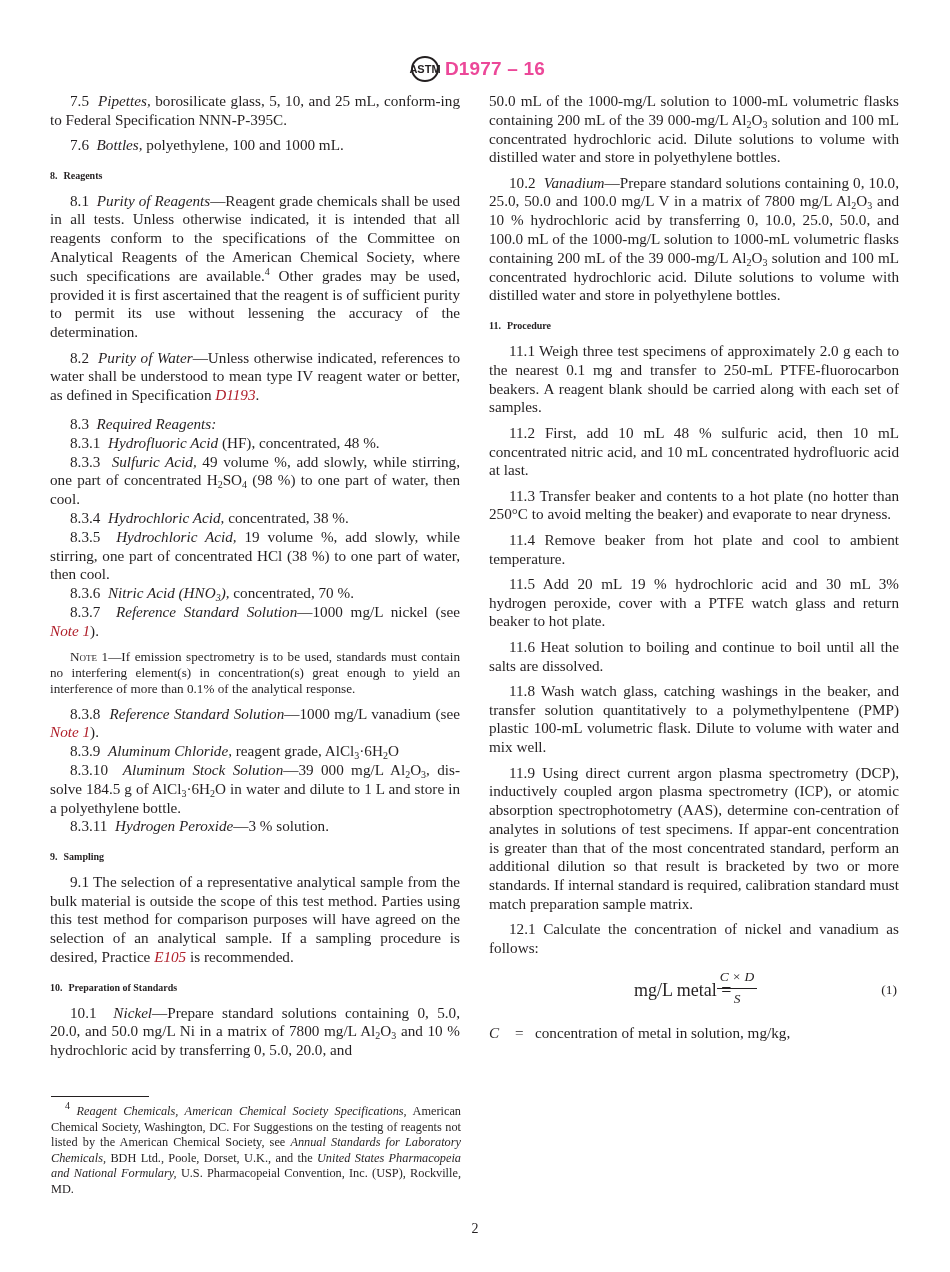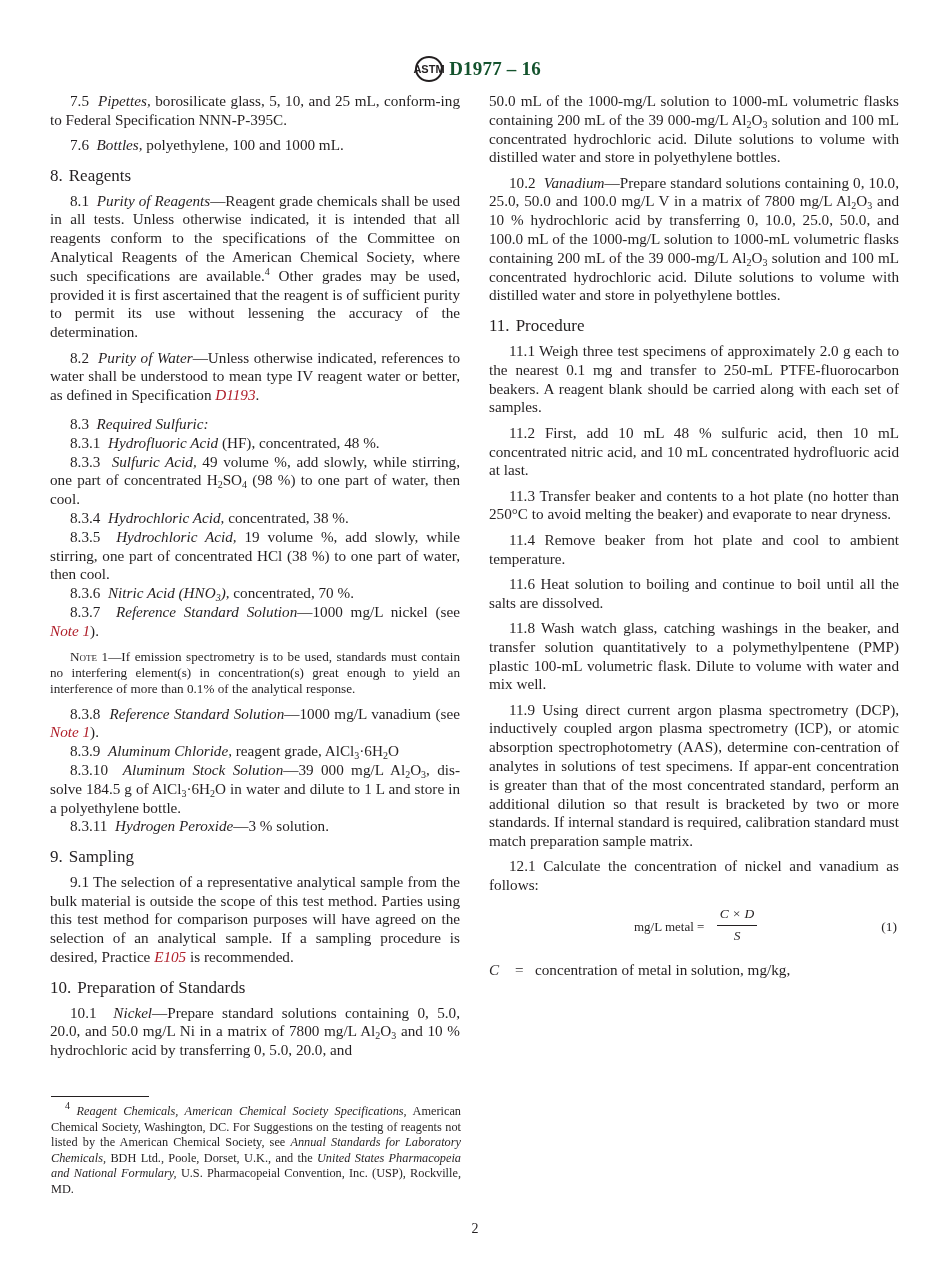--- a/index.html
+++ b/index.html
@@ -7,35 +7,35 @@
     width: 950px; height: 1272px; position: relative; overflow: hidden;
     font-family: "Liberation Serif", "DejaVu Serif", serif;
     color: #231f20;
   }
   .header {
     position: absolute; top: 56px; left: 0; width: 950px;
     display: flex; justify-content: center; align-items: center; 
   }
   .logo { width: 40px; height: 26px; display: inline-block; }
   .doc-id {
-    font-family: Liberation Serif, serif;
-    font-weight: bold; font-size: 19px; letter-spacing: 0.2px; color: #14532d;
+    font-family: Liberation Sans, sans-serif;
+    font-weight: bold; font-size: 19px; letter-spacing: 0.2px; color: #ec4899;
   }
   .col {
     position: absolute; top: 92px; width: 410px;
     font-size: 15.2px; line-height: 18.8px;
     text-align: justify; hyphens: manual;
   }
   .col.left { left: 50px; }
   .col.right { left: 489px; }
   p { margin: 0 0 6.5px 0; }
   p.ind { text-indent: 20px; }
   p.tight { margin-bottom: 0; }
   h2 {
-    font-size: 17px; font-weight: normal; margin: 12px 0 6px 0;
+    font-size: 10px; font-weight: bold; margin: 12px 0 6px 0;
   }
   h2 .num { margin-right: 6px; }
   i { font-style: italic; }
   sub { font-size: 10px; vertical-align: -3px; line-height: 0; }
   sup { font-size: 10px; vertical-align: 6px; line-height: 0; }
   a.link { color: #b0202b; text-decoration: none; font-style: italic; }
   .note {
     font-size: 13.2px; line-height: 16px; text-indent: 20px;
     margin: 8px 0 8px 0;
   }
@@ -43,21 +43,21 @@
   .footnote-rule {
     position: absolute; left: 51px; top: 1096px; width: 98px; height: 1px; background: #231f20;
   }
   .footnote {
     position: absolute; left: 51px; top: 1104px; width: 410px;
     font-size: 12.3px; line-height: 15.6px; text-align: justify; text-indent: 14px;
   }
   .equation {
     display: flex; align-items: center; margin: 10px 0 12px 0; position: relative; height: 44px;
   }
-  .eq-lhs { position: absolute; left: 145px; top: 13px; font-size: 13px; }
+  .eq-lhs { position: absolute; left: 145px; top: 13px; font-size: 18px; }
   .frac { position: absolute; left: 228px; top: 0; width: 40px; text-align: center; font-size: 13.5px; }
   .frac .numr { display: block; border-bottom: 1px solid #231f20; padding-bottom: 1px; font-style: italic; }
   .frac .den { display: block; font-style: italic; padding-top: 1px; }
   .eq-num { position: absolute; right: 2px; top: 13px; font-size: 13.5px; }
   .where-row { display: flex; }
   .where-row .sym { width: 26px; font-style: italic; }
   .where-row .eqs { width: 20px; }
   .page-num {
     position: absolute; top: 1221px; left: 0; width: 950px; text-align: center; font-size: 14px;
   }
@@ -90,21 +90,21 @@
     <span>8.1</span>&nbsp;
     <i>Purity of Reagents</i><span>—Reagent grade chemicals shall be used in all tests. Unless otherwise indicated, it is intended that all reagents conform to the specifications of the Committee on Analytical Reagents of the American Chemical Society, where such specifications are available.</span><sup>4</sup><span> Other grades may be used, provided it is first ascertained that the reagent is of sufficient purity to permit its use without lessening the accuracy of the determination.</span>
   </p>
   <p class="ind" style="margin-bottom:10px">
     <span>8.2</span>&nbsp;
     <i>Purity of Water</i><span>—Unless otherwise indicated, references to water shall be understood to mean type IV reagent water or better, as defined in Specification </span><a class="link">D1193</a><span>.</span>
   </p>
 
   <p class="ind tight">
     <span>8.3</span>&nbsp;
-    <i>Required Sulfuric:</i>
+    <i>Required Reagents:</i>
   </p>
   <p class="ind tight">
     <span>8.3.1</span>&nbsp;
     <i>Hydrofluoric Acid</i><span> (HF), concentrated, 48 %.</span>
   </p>
   <p class="ind tight">
     <span>8.3.3</span>&nbsp;
     <i>Sulfuric Acid,</i><span> 49 volume %, add slowly, while stirring, one part of concentrated H</span><sub>2</sub><span>SO</span><sub>4</sub><span> (98 %) to one part of water, then cool.</span>
   </p>
   <p class="ind tight">
@@ -175,20 +175,21 @@
     <i>Vanadium</i><span>—Prepare standard solutions containing 0, 10.0, 25.0, 50.0 and 100.0 mg/L V in a matrix of 7800 mg/L Al</span><sub>2</sub><span>O</span><sub>3</sub><span> and 10 % hydrochloric acid by transferring 0, 10.0, 25.0, 50.0, and 100.0 mL of the 1000-mg/L solution to 1000-mL volumetric flasks containing 200 mL of the 39 000-mg/L Al</span><sub>2</sub><span>O</span><sub>3</sub><span> solution and 100 mL concentrated hydrochloric acid. Dilute solutions to volume with distilled water and store in polyethylene bottles.</span>
   </p>
 
   <h2>
     <span class="num">11.</span><span>Procedure</span>
   </h2>
   <p class="ind"><span>11.1</span><span> Weigh three test specimens of approximately 2.0 g each to the nearest 0.1 mg and transfer to 250-mL PTFE-fluorocarbon beakers. A reagent blank should be carried along with each set of samples.</span></p>
   <p class="ind"><span>11.2</span><span> First, add 10 mL 48 % sulfuric acid, then 10 mL concentrated nitric acid, and 10 mL concentrated hydrofluoric acid at last.</span></p>
   <p class="ind"><span>11.3</span><span> Transfer beaker and contents to a hot plate (no hotter than 250°C to avoid melting the beaker) and evaporate to near dryness.</span></p>
   <p class="ind"><span>11.4</span><span> Remove beaker from hot plate and cool to ambient temperature.</span></p>
+  <p class="ind"><span>11.5</span><span> Add 20 mL 19 % hydrochloric acid and 30 mL 3% hydrogen peroxide, cover with a PTFE watch glass and return beaker to hot plate.</span></p>
   <p class="ind"><span>11.6</span><span> Heat solution to boiling and continue to boil until all the salts are dissolved.</span></p>
   <p class="ind"><span>11.8</span><span> Wash watch glass, catching washings in the beaker, and transfer solution quantitatively to a polymethylpentene (PMP) plastic 100-mL volumetric flask. Dilute to volume with water and mix well.</span></p>
   <p class="ind"><span>11.9</span><span> Using direct current argon plasma spectrometry (DCP), inductively coupled argon plasma spectrometry (ICP), or atomic absorption spectrophotometry (AAS), determine con-centration of analytes in solutions of test specimens. If appar-ent concentration is greater than that of the most concentrated standard, perform an additional dilution so that result is bracketed by two or more standards. If internal standard is required, calibration standard must match preparation sample matrix.</span></p>
 
   <p class="ind"><span>12.1</span><span> Calculate the concentration of nickel and vanadium as follows:</span></p>
 
   <div class="equation">
     <span class="eq-lhs">mg/L metal =</span>
     <span class="frac">
       <span class="numr">C × D</span>

